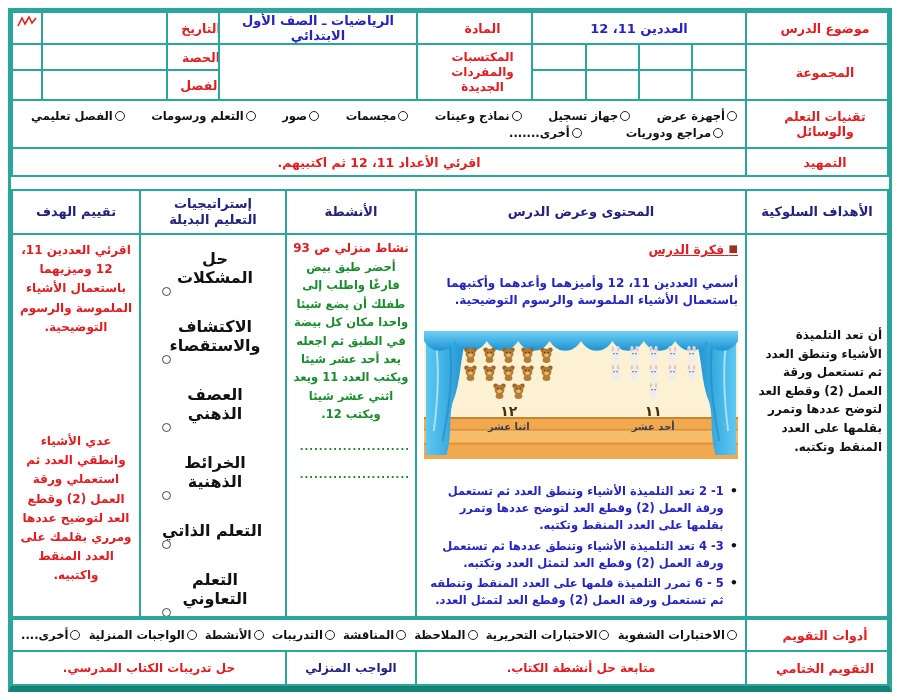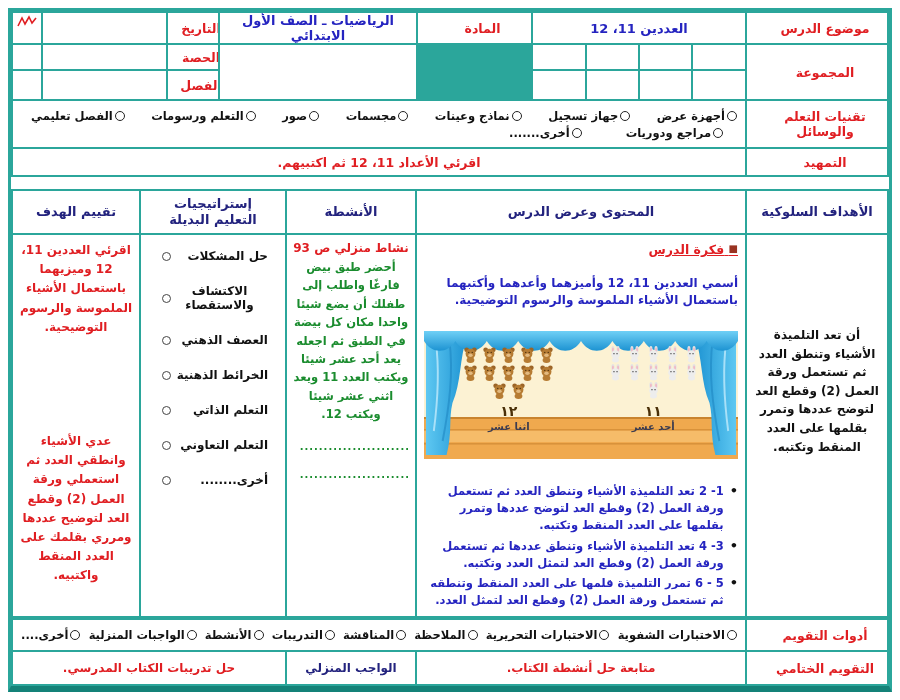--- a/index.html
+++ b/index.html
@@ -30,21 +30,21 @@
   .opt-circle{width:10px;height:10px;border:1.4px solid #222;border-radius:50%;flex:none;background:#fff;}
   .intro-val{color:var(--red);font-size:12.5px;}
   .spacer{height:12px;background:#fff;flex:none;}
   
   .main-grid{flex:1;grid-template-columns:140px 328px 128px 144px 1fr;grid-template-rows:42px 1fr;min-height:0;}
   .hdr{color:var(--navy);font-size:13px;line-height:1.25;}
   .body-cell{align-items:flex-start;justify-content:flex-start;flex-direction:column;padding:6px 5px;min-height:0;}
   
   .obj-cell{text-align:center;font-size:12px;line-height:1.55;}
   .obj-cell p{width:100%;}
-  .obj2{margin-top:85px;}
+  .obj2{margin-top:85px;text-align:right;}
   .sq{color:var(--maroon);font-size:10px;vertical-align:2px;}
   
   .content-cell{padding:7px 7px;text-align:right;gap:16px;}
   .idea-title{color:var(--red);font-size:12.5px;text-decoration:underline;margin-bottom:2px;}
   .idea-text{color:var(--blue);font-size:12px;line-height:1.45;text-align:right;width:100%;}
   .steps{width:100%;margin-top:4px;display:flex;flex-direction:column;gap:3px;}
   .step{display:flex;gap:6px;align-items:flex-start;}
   .step-bullet{color:#111;font-size:13px;line-height:1.3;flex:none;}
   .step p{color:var(--blue);font-size:11.5px;line-height:1.5;text-align:right;}
   
@@ -56,21 +56,21 @@
   .g-rabbits{left:52%;}
   .numeral{font-size:14px;color:#4a3008;margin-top:1px;line-height:1;}
   .glabel{font-size:10px;color:#3c3c50;margin-top:3px;}
   
   .act-cell{text-align:center;align-items:center;}
   .act-title{color:var(--red);font-size:12px;margin-bottom:3px;}
   .act-text{color:var(--green);font-size:11.5px;line-height:1.6;}
   .dots{color:var(--green);font-size:10px;letter-spacing:1px;line-height:1;margin-top:18px;white-space:nowrap;overflow:hidden;width:95%;text-align:center;}
   
   .strat-cell{padding-top:14px;gap:21px;display:flex;flex-direction:column;}
-  .strat-item{display:flex;align-items:center;justify-content:space-between;width:100%;padding:0 12px 0 16px;font-size:12px;}
+  .strat-item{display:flex;align-items:flex-end;justify-content:space-between;width:100%;padding:0 12px 0 16px;font-size:16px;flex-direction:column;}
   .radio{width:9px;height:9px;border:1.3px solid #444;border-radius:50%;flex:none;background:#fff;}
   
   .eval-cell{text-align:center;color:var(--red);font-size:12px;line-height:1.6;align-items:center;}
   .eval2{margin-top:95px;}
   
   .bottom-grid{grid-template-columns:140px 328px 128px 1fr;grid-template-rows:30px 32px;flex:none;}
   .opts-bottom{justify-content:space-between;padding:0 8px;font-size:11.5px;}
   .final-red{color:var(--red);font-size:12px;}
   .final-blue{color:var(--navy);font-size:12px;}
   .corner-mark{display:flex;align-items:flex-start;justify-content:flex-start;padding:2px;}
@@ -91,20 +91,21 @@
       <svg width="22" height="13">
           <path d="M1,11 L5,3 L8,9 L12,2 L15,8 L19,3" stroke="#e01e22" stroke-width="1.6" fill="none"></path>
         </svg>
     </div>
 
     <div class="cell lbl" style="grid-column:1;grid-row:2/span 2">المجموعة</div>
     <div class="cell" style="grid-column:2;grid-row:2"></div>
     <div class="cell" style="grid-column:3;grid-row:2"></div>
     <div class="cell" style="grid-column:4;grid-row:2"></div>
     <div class="cell" style="grid-column:5;grid-row:2"></div>
+    <div class="cell lbl two-line" style="grid-column:6;grid-row:2/span 2">المكتسبات والمفردات الجديدة</div>
     <div class="cell" style="grid-column:7;grid-row:2/span 2"></div>
     <div class="cell lbl" style="grid-column:8;grid-row:2">الحصة</div>
     <div class="cell" style="grid-column:9;grid-row:2"></div>
     <div class="cell" style="grid-column:10;grid-row:2"></div>
     <div class="cell" style="grid-column:2;grid-row:3"></div>
     <div class="cell" style="grid-column:3;grid-row:3"></div>
     <div class="cell" style="grid-column:4;grid-row:3"></div>
     <div class="cell" style="grid-column:5;grid-row:3"></div>
     <div class="cell lbl" style="grid-column:8;grid-row:3">الفصل</div>
     <div class="cell" style="grid-column:9;grid-row:3"></div>

